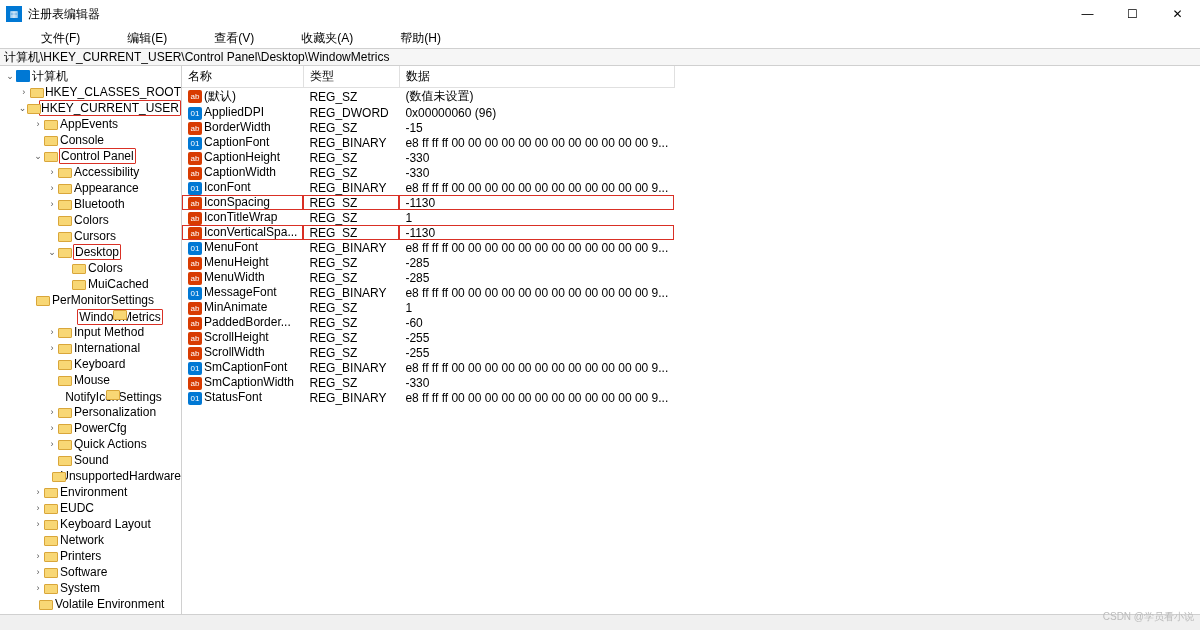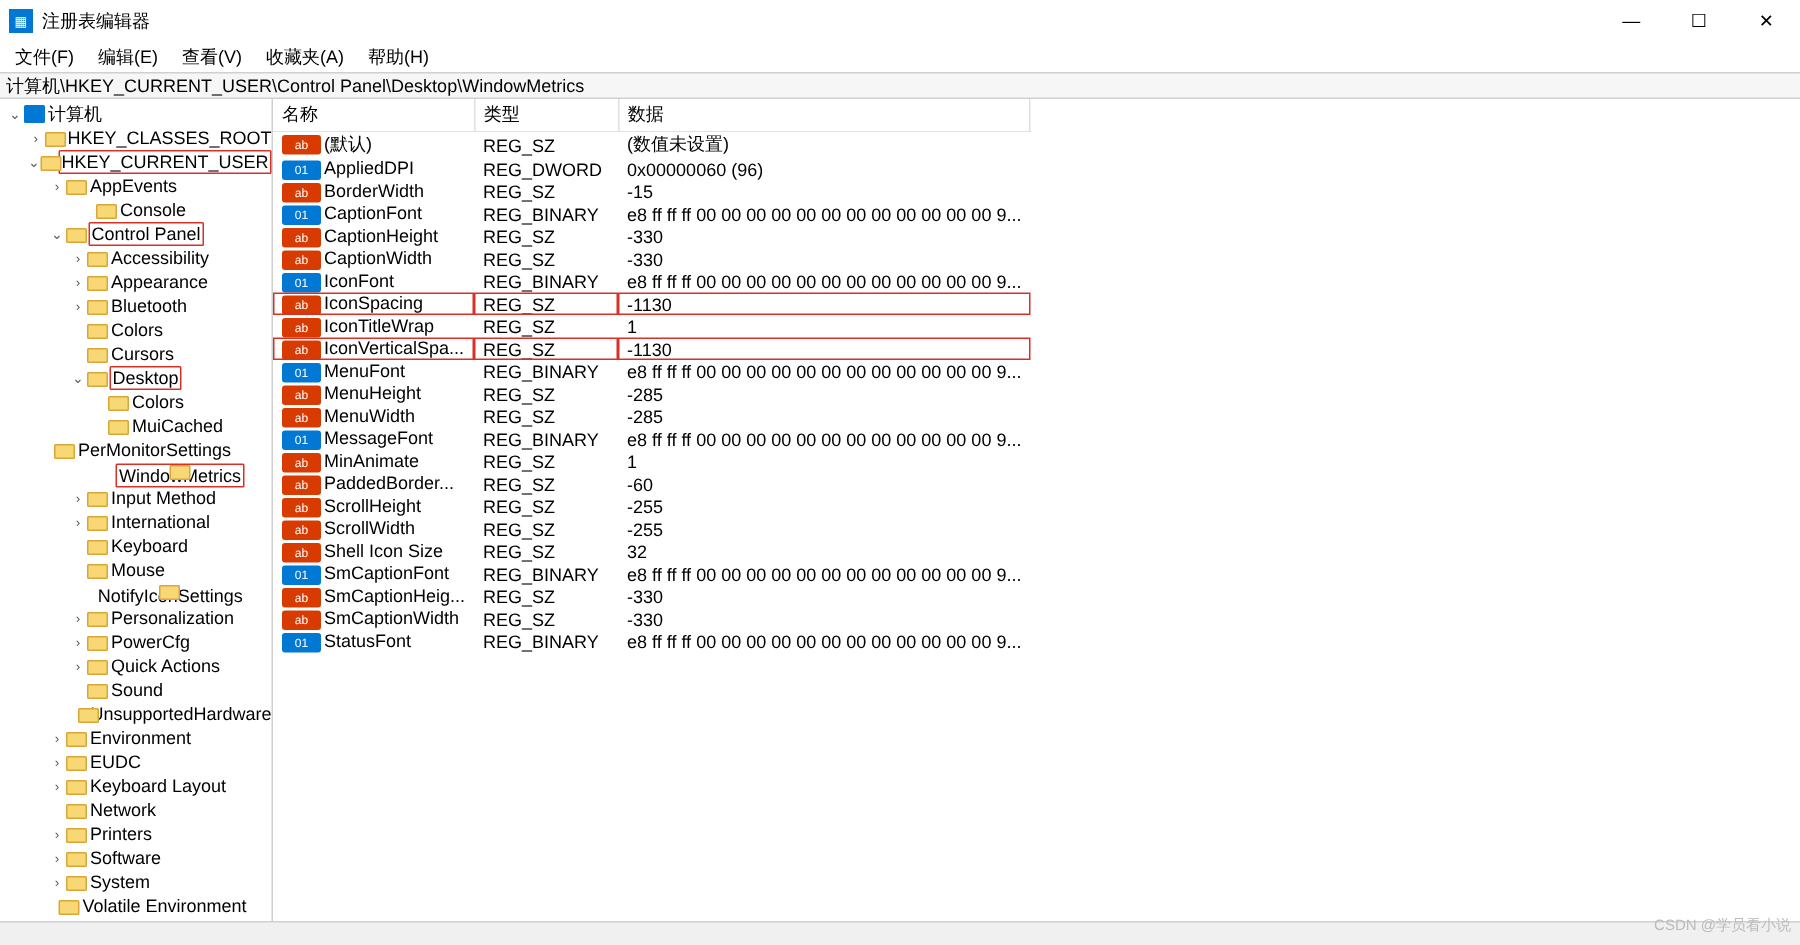--- a/index.html
+++ b/index.html
@@ -3,35 +3,35 @@
 <meta charset="utf-8">
 <style>
   * { margin: 0; padding: 0; box-sizing: border-box; font-family: "Segoe UI", "Microsoft YaHei", sans-serif; font-size: 12px; }
   body { background: #fff; color: #000; width: 1200px; height: 630px; overflow: hidden; display: flex; flex-direction: column; }
   .titlebar { height: 28px; display: flex; align-items: center; padding-left: 6px; }
   .titlebar .icon { width: 16px; height: 16px; background: #0078d4; margin-right: 6px; display: inline-flex; align-items: center; justify-content: center; color: #fff; font-size: 9px; }
   .titlebar .title { flex: 1; }
   .winbtns { display: flex; }
   .winbtn { width: 45px; height: 28px; display: flex; align-items: center; justify-content: center; }
   .menubar { height: 20px; display: flex; align-items: center; padding-left: 4px; gap: 4px; }
-  .menubar span { padding: 0 6px; }
+  .menubar span { padding: 0 6px; margin-left: 31px; }
   .addrbar { height: 18px; border-top: 1px solid #d0d0d0; border-bottom: 1px solid #d0d0d0; display: flex; align-items: center; padding-left: 4px; background: #f6f6f6; font-size: 11.5px; }
   .content { flex: 1; display: flex; min-height: 0; }
   .tree { width: 182px; border-right: 1px solid #d0d0d0; overflow-y: auto; padding-top: 2px; }
   .tree-row { display: flex; align-items: center; height: 16px; white-space: nowrap; cursor: default; }
   .twist { width: 12px; text-align: center; color: #555; font-size: 9px; }
   .fold { width: 14px; height: 12px; display: inline-block; position: relative; margin-right: 2px; }
   .fold::before { content: ""; position: absolute; top: 2px; left: 0; width: 12px; height: 8px; background: #f8d775; border: 1px solid #d9a63a; border-radius: 1px; }
   .pc-icon { width: 14px; height: 12px; display: inline-block; background: #0078d4; border-radius: 1px; margin-right: 2px; }
   .hl { border: 1px solid #d93025; padding: 0 1px; margin: -1px 0 -1px -1px; border-radius: 1px; }
   .list { flex: 1; overflow: auto; }
   .list table { border-collapse: collapse; width: auto; }
   .list th { text-align: left; font-weight: normal; border-right: 1px solid #e0e0e0; border-bottom: 1px solid #e0e0e0; padding: 2px 6px; background: #fff; position: sticky; top: 0; height: 20px; }
   .list td { padding: 0 6px; height: 15px; white-space: nowrap; }
-  .val-icon { display: inline-block; width: 26px; height: 13px; vertical-align: middle; margin-right: 2px; border-radius: 2px; font-size: 8px; line-height: 13px; text-align: center; color: #fff; }
+  .val-icon { display: inline-block; width: 14px; height: 13px; vertical-align: middle; margin-right: 2px; border-radius: 2px; font-size: 8px; line-height: 13px; text-align: center; color: #fff; }
   .ab { background: #d83b01; }
   .bn { background: #0078d4; }
   .row-hl td { outline: 1px solid #d93025; outline-offset: -1px; }
   .col-name { width: 104px; }
   .col-type { width: 96px; }
   .watermark { position: absolute; right: 6px; bottom: 6px; font-size: 10px; color: #bbb; }
   .status { height: 16px; border-top: 1px solid #d0d0d0; background: #f0f0f0; }
 </style>
 </head>
 <body>
@@ -73,21 +73,21 @@
       <div class="tree-row" style="padding-left: 18px;">
         <span class="twist">⌄</span>
         <span class="fold"></span>
         <span class="hl">HKEY_CURRENT_USER</span>
       </div>
       <div class="tree-row" style="padding-left: 32px;">
         <span class="twist">›</span>
         <span class="fold"></span>
         <span>AppEvents</span>
       </div>
-      <div class="tree-row" style="padding-left: 32px; margin-left: 20px;">
+      <div class="tree-row" style="padding-left: 32px;">
         <span class="twist"></span>
         <span class="fold"></span>
         <span>Console</span>
       </div>
       <div class="tree-row" style="padding-left: 32px;">
         <span class="twist">⌄</span>
         <span class="fold"></span>
         <span class="hl">Control Panel</span>
       </div>
       <div class="tree-row" style="padding-left: 46px;">
@@ -328,33 +328,23 @@
             <td class="col-name"><span class="val-icon ab">ab</span><span>ScrollHeight</span></td>
             <td class="col-type">REG_SZ</td>
             <td>-255</td>
           </tr>
           <tr>
             <td class="col-name"><span class="val-icon ab">ab</span><span>ScrollWidth</span></td>
             <td class="col-type">REG_SZ</td>
             <td>-255</td>
           </tr>
           <tr>
-            <td class="col-name"><span class="val-icon ab">ab</span><span>Shell Icon Size</span></td>
-            <td class="col-type">REG_SZ</td>
-            <td>32</td>
-          </tr>
-          <tr>
             <td class="col-name"><span class="val-icon bn">01</span><span>SmCaptionFont</span></td>
             <td class="col-type">REG_BINARY</td>
             <td>e8 ff ff ff 00 00 00 00 00 00 00 00 00 00 00 00 9...</td>
-          </tr>
-          <tr>
-            <td class="col-name"><span class="val-icon ab">ab</span><span>SmCaptionHeig...</span></td>
-            <td class="col-type">REG_SZ</td>
-            <td>-330</td>
           </tr>
           <tr>
             <td class="col-name"><span class="val-icon ab">ab</span><span>SmCaptionWidth</span></td>
             <td class="col-type">REG_SZ</td>
             <td>-330</td>
           </tr>
           <tr>
             <td class="col-name"><span class="val-icon bn">01</span><span>StatusFont</span></td>
             <td class="col-type">REG_BINARY</td>
             <td>e8 ff ff ff 00 00 00 00 00 00 00 00 00 00 00 00 9...</td>

